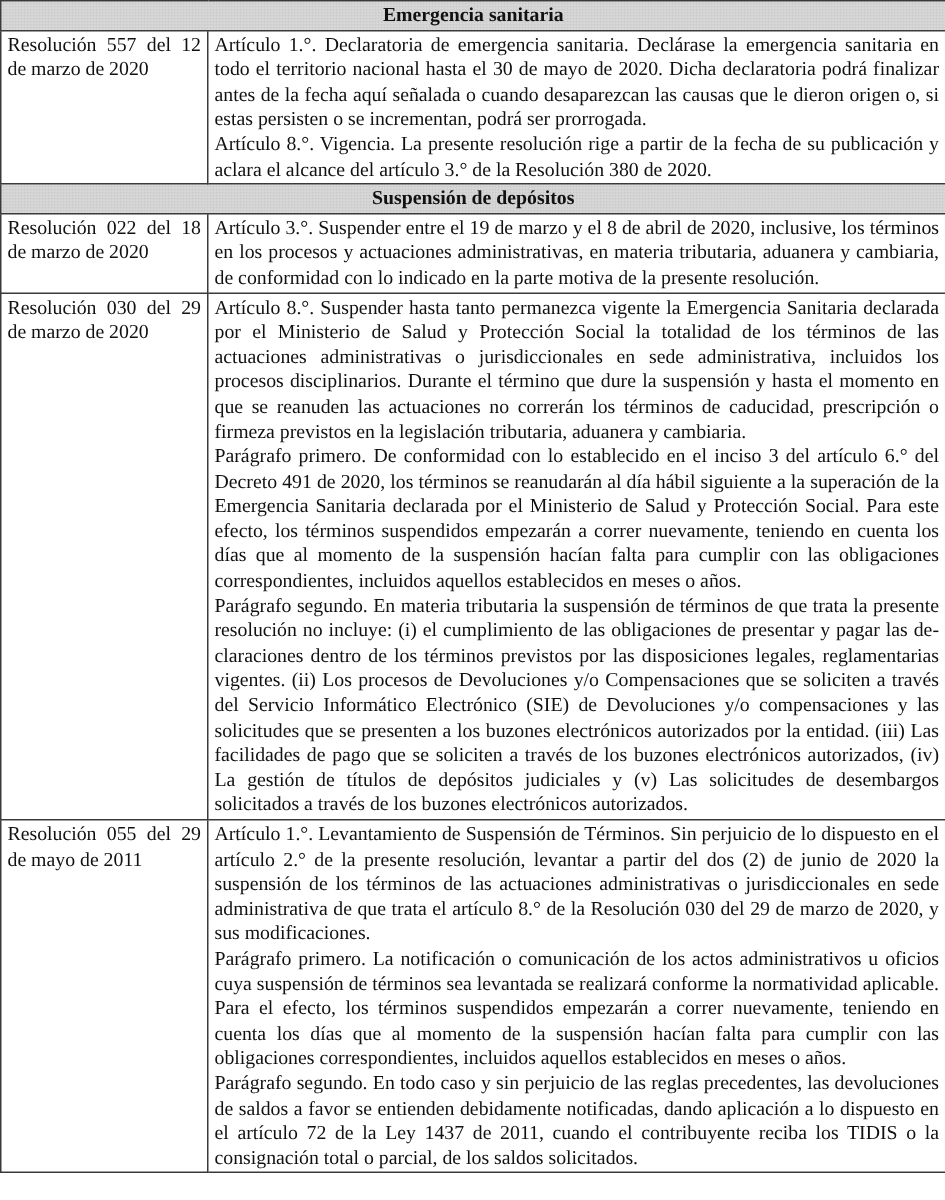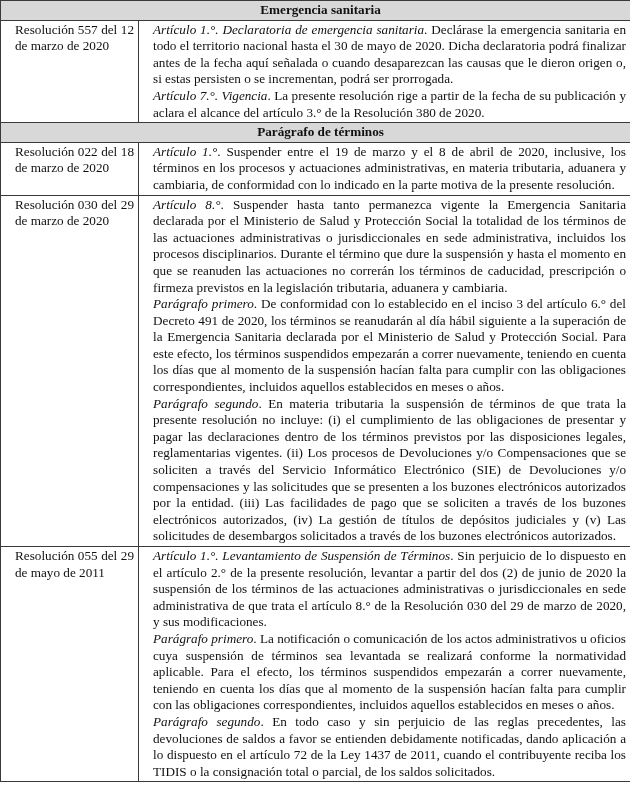--- a/index.html
+++ b/index.html
@@ -10,65 +10,65 @@
     width: 630px;
     table-layout: fixed;
     font-size: 13.2px;
     line-height: 16.6px;
   }
   table.legal col.c1 { width: 138px; }
   table.legal col.c2 { width: 492px; }
   table.legal td {
     border: 1px solid #3a3a3a;
     vertical-align: top;
-    padding: 1px 4px 1px 14px;
+    padding: 1px 4px 1px 4px;
   }
   td.section-head {
     background-color: #d8d8d8;
     background-image: radial-gradient(#c4c4c4 0.6px, transparent 0.7px);
     background-size: 2px 2px;
     text-align: center;
     font-weight: bold;
     padding: 2px 4px 1px 4px;
     border-top: 2px solid #444;
   }
   td.ref { text-align: justify; }
   td.body { text-align: justify; hyphens: manual; }
   .para { display: block; text-align: justify; }
-  .lead { font-style: italic; }
+  .lead { }
 </style>
 </head>
 <body>
 
 <div class="doc">
   <table class="legal">
     <colgroup>
         <col class="c1">
         <col class="c2">
       </colgroup>
     <tbody>
 
       <tr>
         <td colspan="2" class="section-head">Emergencia sanitaria</td>
       </tr>
       <tr>
         <td class="ref">Resolución 557 del 12 de marzo de 2020</td>
         <td class="body">
           <span class="para"><span class="lead">Artículo 1.°. Declaratoria de emergencia sanitaria</span><span>. Declárase la emergencia sanitaria en todo el territorio nacional hasta el 30 de mayo de 2020. Dicha declaratoria podrá finalizar antes de la fecha aquí señalada o cuando desaparezcan las causas que le dieron origen o, si estas persisten o se incrementan, podrá ser prorrogada.</span></span>
-          <span class="para"><span class="lead">Artículo 7.°. Vigencia</span><span>. La presente resolución rige a partir de la fecha de su publicación y aclara el alcance del artículo 3.° de la Resolución 380 de 2020.</span></span>
+          <span class="para"><span class="lead">Artículo 8.°. Vigencia</span><span>. La presente resolución rige a partir de la fecha de su publicación y aclara el alcance del artículo 3.° de la Resolución 380 de 2020.</span></span>
         </td>
       </tr>
 
       <tr>
-        <td colspan="2" class="section-head">Parágrafo de términos</td>
+        <td colspan="2" class="section-head">Suspensión de depósitos</td>
       </tr>
       <tr>
         <td class="ref">Resolución 022 del 18 de marzo de 2020</td>
         <td class="body">
-          <span class="para"><span class="lead">Artículo 1.°</span><span>. Suspender entre el 19 de marzo y el 8 de abril de 2020, inclusive, los términos en los procesos y actuaciones administrativas, en materia tributaria, aduanera y cambiaria, de conformidad con lo indicado en la parte motiva de la presente resolución.</span></span>
+          <span class="para"><span class="lead">Artículo 3.°</span><span>. Suspender entre el 19 de marzo y el 8 de abril de 2020, inclusive, los términos en los procesos y actuaciones administrativas, en materia tributaria, aduanera y cambiaria, de conformidad con lo indicado en la parte motiva de la presente resolución.</span></span>
         </td>
       </tr>
       <tr>
         <td class="ref">Resolución 030 del 29 de marzo de 2020</td>
         <td class="body">
           <span class="para"><span class="lead">Artículo 8.°</span><span>. Suspender hasta tanto permanezca vigente la Emergencia Sanitaria declarada por el Ministerio de Salud y Protección Social la totalidad de los términos de las actuaciones administrativas o jurisdiccionales en sede administrativa, incluidos los procesos discipli­narios. Durante el término que dure la suspensión y hasta el momento en que se reanuden las actuaciones no correrán los términos de caducidad, prescripción o firmeza previstos en la legislación tributaria, aduanera y cambiaria.</span></span>
           <span class="para"><span class="lead">Parágrafo primero</span><span>. De conformidad con lo establecido en el inciso 3 del artículo 6.° del Decreto 491 de 2020, los términos se reanudarán al día hábil siguiente a la superación de la Emergencia Sanitaria declarada por el Ministerio de Salud y Protección Social. Para este efecto, los términos suspendidos empezarán a correr nuevamente, teniendo en cuenta los días que al momento de la suspensión hacían falta para cumplir con las obligaciones correspondientes, incluidos aquellos establecidos en meses o años.</span></span>
           <span class="para"><span class="lead">Parágrafo segundo</span><span>. En materia tributaria la suspensión de términos de que trata la presente resolución no incluye: (i) el cumplimiento de las obligaciones de presentar y pagar las de­claraciones dentro de los términos previstos por las disposiciones legales, reglamentarias vigentes. (ii) Los procesos de Devoluciones y/o Compensaciones que se soliciten a través del Servicio Informático Electrónico (SIE) de Devoluciones y/o compensaciones y las solicitudes que se presenten a los buzones electrónicos autorizados por la entidad. (iii) Las facilidades de pago que se soliciten a través de los buzones electrónicos autorizados, (iv) La gestión de títulos de depósitos judiciales y (v) Las solicitudes de desembargos solicitados a través de los buzones electrónicos autorizados.</span></span>
         </td>
       </tr>

